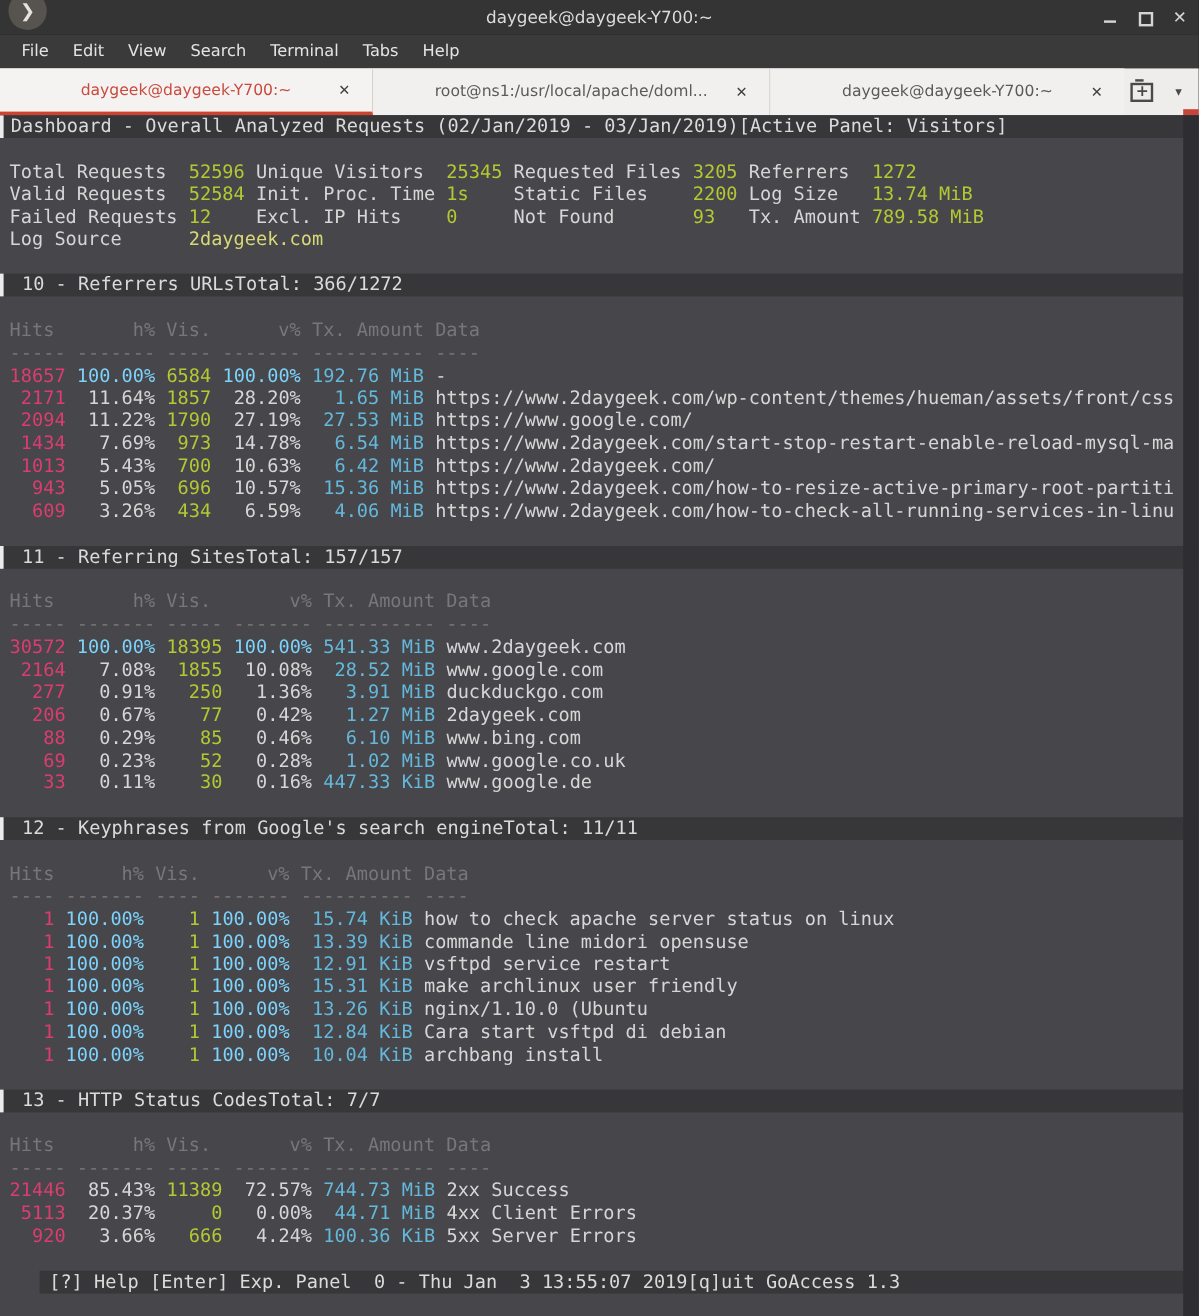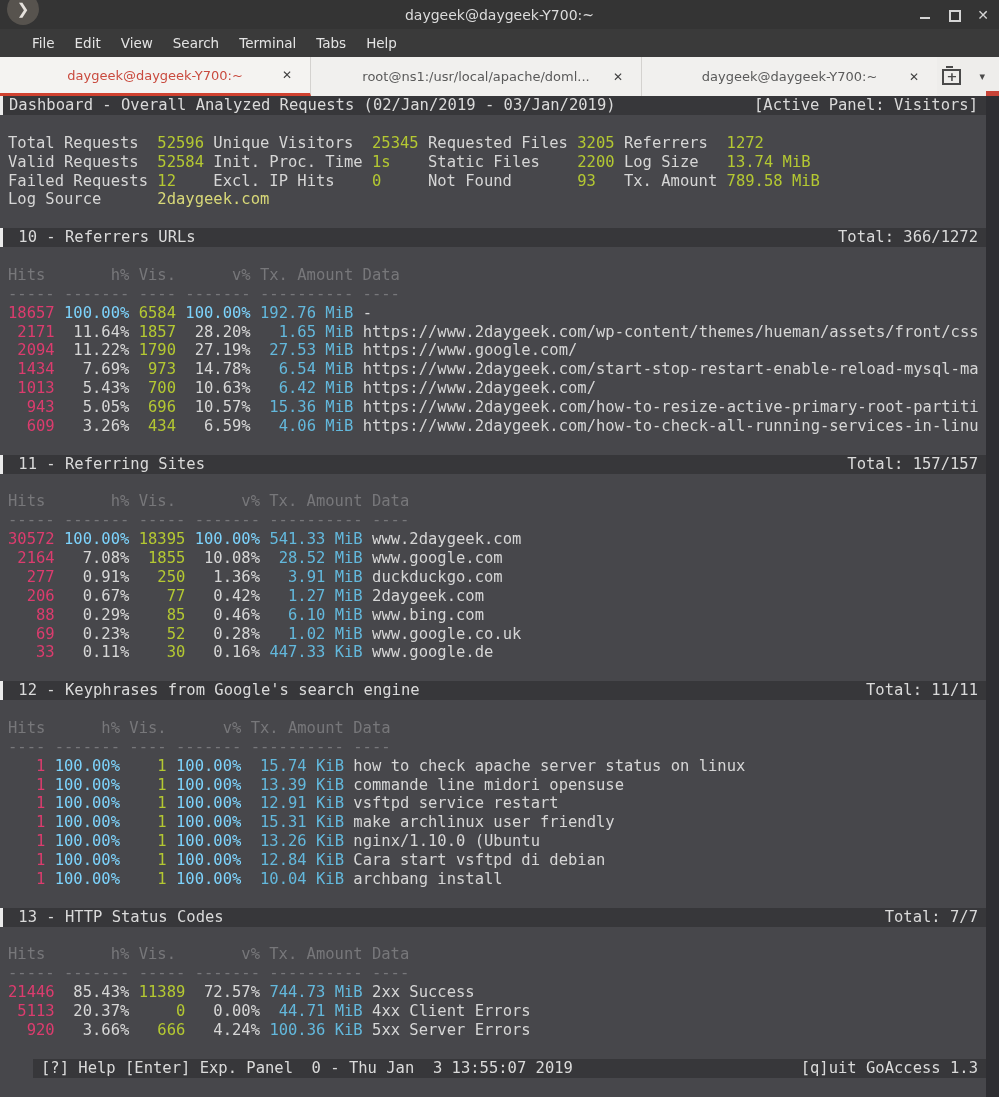--- a/index.html
+++ b/index.html
@@ -11,21 +11,21 @@
   .app-icon{position:absolute;left:7px;top:-7px;width:32px;height:32px;border-radius:50%;
             background:#57534e;color:#e6e2dd;display:flex;align-items:center;justify-content:center;
             font-size:15px;font-weight:bold;}
   .win-title{color:#dcdcdc;font-size:14px;}
   .win-controls{position:absolute;right:10px;top:0;height:100%;display:flex;align-items:center;gap:17px;}
   .ctl{width:12px;height:12px;position:relative;display:inline-block;cursor:default;}
   .ctl-min::after{content:"";position:absolute;left:1px;right:1px;bottom:2px;height:2px;background:#d5d5d5;}
   .ctl-max::after{content:"";position:absolute;left:1px;top:1px;width:8px;height:8px;border:2px solid #d5d5d5;}
   .ctl-close{color:#d5d5d5;font-size:14px;line-height:12px;width:auto;font-weight:bold;}
   
-  .menubar{height:28px;background:#3a3a3a;display:flex;align-items:center;padding-left:22px;flex:0 0 auto;}
+  .menubar{height:28px;background:#3a3a3a;display:flex;align-items:center;padding-left:8px;flex:0 0 auto;}
   .menu-item{color:#e4e4e4;font-size:13.5px;padding:4px 10px;}
   
   .tabbar{height:39px;background:#eeedeb;display:flex;align-items:stretch;flex:0 0 auto;position:relative;}
   .tab{position:relative;display:flex;align-items:center;justify-content:center;
        border-right:1px solid #d4d2cf;font-size:13px;color:#5a5a5a;background:#f1f0ee;}
   .tab.t1{width:310px;}.tab.t2{width:330px;}.tab.t3{width:295px;border-right:none;}
   .tab.active{color:#c94a3e;border-bottom:3px solid #d0412f;background:#f4f3f1;}
   .tab-close{position:absolute;right:18px;top:50%;transform:translateY(-50%);color:#3f3f3f;
              font-size:12px;font-weight:bold;}
   .tab-actions{margin-left:auto;display:flex;align-items:center;gap:18px;padding-right:14px;color:#4a4a4a;}
@@ -33,21 +33,21 @@
   .newtab-box::before{content:"";position:absolute;left:2px;top:-5px;width:7px;height:2px;background:#4a4a4a;}
   .newtab-box::after{content:"+";position:absolute;left:50%;top:50%;transform:translate(-50%,-54%);
                      font-size:13px;font-weight:bold;color:#4a4a4a;}
   .tab-caret{font-size:11px;}
   .tabbar-red-corner{position:absolute;right:0;bottom:0;width:13px;height:5px;background:#c84438;}
   
   .terminal{flex:1 1 auto;background:#47474b;position:relative;overflow:hidden;
             font-family:"DejaVu Sans Mono",monospace;font-size:15.5px;color:#d6d6d6;}
   .tline{height:18.88px;line-height:18.88px;white-space:pre;padding-left:8px;overflow:hidden;}
   .bar{height:18.88px;line-height:18.88px;background:#37373a;color:#dadada;display:flex;
-       justify-content:space-between;white-space:pre;padding:0 21px 0 6px;border-left:3px solid #ebebeb;
+       white-space:pre;padding:0 21px 0 6px;border-left:3px solid #ebebeb;
        overflow:hidden;}
   .bar.footer{border-left:none;padding-left:8px;margin-left:33px;}
   .fg{color:#d6d6d6;}
   .dim{color:#77777a;}
   .red{color:#dc3c6e;}
   .green{color:#b4c832;}
   .orange{color:#7dd3fc;}
   .cyan{color:#63b8dc;}
   .yellow{color:#d8d878;}
   .scrollstrip{position:absolute;top:0;right:0;width:13px;height:100%;background:#2e2e32;}

